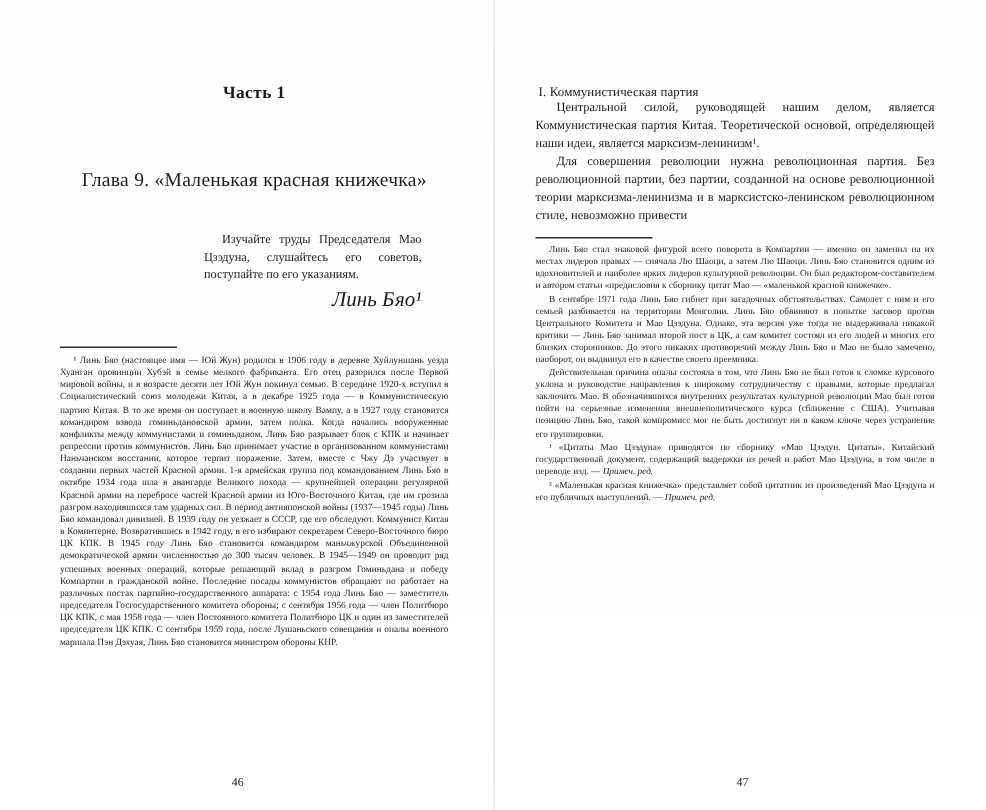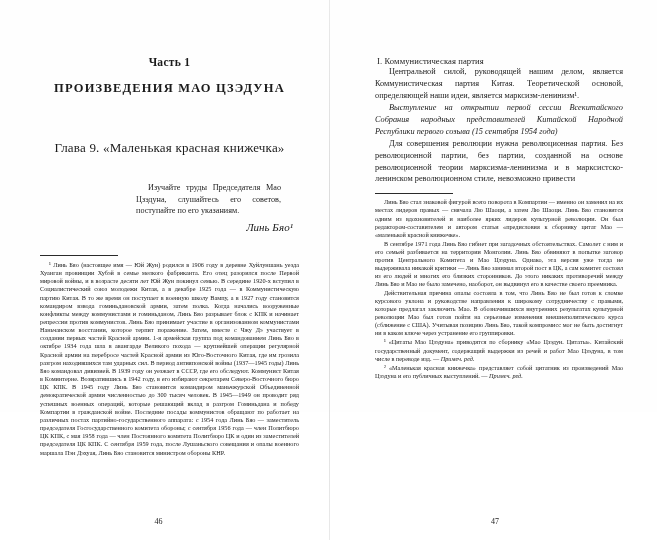--- a/index.html
+++ b/index.html
@@ -25,21 +25,21 @@
     position: relative;
     box-sizing: border-box;
     height: 540px;
   }
   .page-left {
     width: 329px;
     padding: 34px 30px 24px 40px;
   }
   .page-right {
     width: 328px;
-    padding: 34px 34px 24px 46px;
+    padding: 34px 34px 24px 28px;
     border-radius: 18px;
   }
   .gutter {
     position: absolute;
     left: 329px;
     top: 0;
     width: 1px;
     height: 540px;
     background: linear-gradient(to bottom, #e9e9e9, #d8d8d8, #e9e9e9);
   }
@@ -66,22 +66,22 @@
   }
   .epigraph {
     margin: 26px 18px 0 96px;
     font-size: 8.2px;
     line-height: 1.42;
     text-align: justify;
     text-indent: 12px;
     font-family: Liberation Serif, serif;
   }
   .epigraph-sign {
-    margin: 4px 6px 0 96px;
-    font-size: 11px;
+    margin: 4px 18px 0 96px;
+    font-size: 14px;
     text-align: right;
     font-style: italic;
   }
   .footnote-rule {
     width: 78px;
     height: 1px;
     background: #2a2a2a;
     margin: 22px 0 5px 0;
   }
   .footnote {
@@ -135,36 +135,34 @@
   .folio-left { left: -6px; }
   .folio-right { left: 2px; }
 </style>
 </head>
 <body>
 
 <div class="spread">
 
   <div class="page page-left">
     <div class="part-label">Часть 1</div>
-    <div class="part-title">ПРОИЗВЕДЕНИЯ МАО ЦЗЭДУНА</div>
     <div class="chapter-title">Глава 9. «Маленькая красная книжечка»</div>
     <div class="epigraph">Изучайте труды Председателя Мао Цзэдуна, слушайтесь его советов, поступайте по его указаниям.</div>
     <div class="epigraph-sign">Линь Бяо¹</div>
     <div class="footnote-rule"></div>
     <div class="footnote">¹ Линь Бяо (настоящее имя — Юй Жун) родился в 1906 году в деревне Хуйлуншань уезда Хуанган провинции Хубэй в семье мелкого фабриканта. Его отец разорился после Первой мировой войны, и в возрасте десяти лет Юй Жун покинул семью. В середине 1920-х вступил в Социалистический союз молодежи Китая, а в декабре 1925 года — в Коммунистическую партию Китая. В то же время он поступает в военную школу Вампу, а в 1927 году становится командиром взвода гоминьдановской армии, затем полка. Когда начались вооруженные конфликты между коммунистами и гоминьданом, Линь Бяо разрывает блок с КПК и начинает репрессии против коммунистов. Линь Бяо принимает участие в организованном коммунистами Наньчанском восстании, которое терпит поражение. Затем, вместе с Чжу Дэ участвует в создании первых частей Красной армии. 1-я армейская группа под командованием Линь Бяо в октябре 1934 года шла в авангарде Великого похода — крупнейшей операции регулярной Красной армии на перебросе частей Красной армии из Юго-Восточного Китая, где им грозила разгром находившихся там ударных сил. В период антияпонской войны (1937—1945 годы) Линь Бяо командовал дивизией. В 1939 году он уезжает в СССР, где его обследуют. Коммунист Китая в Коминтерне. Возвратившись в 1942 году, в его избирают секретарем Северо-Восточного бюро ЦК КПК. В 1945 году Линь Бяо становится командиром маньчжурской Объединенной демократической армии численностью до 300 тысяч человек. В 1945—1949 он проводит ряд успешных военных операций, которые решающий вклад в разгром Гоминьдана и победу Компартии в гражданской войне. Последние посады коммунистов обращают по работает на различных постах партийно-государственного аппарата: с 1954 года Линь Бяо — заместитель председателя Госгосударственного комитета обороны; с сентября 1956 года — член Политбюро ЦК КПК, с мая 1958 года — член Постоянного комитета Политбюро ЦК и один из заместителей председателя ЦК КПК. С сентября 1959 года, после Лушаньского совещания и опалы военного маршала Пэн Дэхуая, Линь Бяо становится министром обороны КНР.</div>
     <div class="folio folio-left">46</div>
   </div>
 
   <div class="gutter"></div>
 
   <div class="page page-right">
     <div class="running-head">I. Коммунистическая партия</div>
 
     <div class="body-p">Центральной силой, руководящей нашим делом, является Коммунистическая партия Китая. Теоретической основой, определяющей наши идеи, является марксизм-ленинизм¹.</div>
-    <div class="body-p italic">Выступление на открытии первой сессии Всекитайского Собрания народных представителей Китайской Народной Республики первого созыва (15 сентября 1954 года)</div>
     <div class="body-p">Для совершения революции нужна революционная партия. Без революционной партии, без партии, созданной на основе революционной теории марксизма-ленинизма и в марксистско-ленинском революционном стиле, невозможно привести</div>
 
     <div class="right-footnotes">
       <div class="footnote-rule"></div>
       <div class="fn-small">Линь Бяо стал знаковой фигурой всего поворота в Компартии — именно он заменил на их местах лидеров правых — снячала Лю Шаоци, а затем Лю Шаоци. Линь Бяо становится одним из вдохновителей и наиболее ярких лидеров культурной революции. Он был редактором-составителем и автором статьи «предисловия к сборнику цитат Мао — «маленькой красной книжечке».</div>
       <div class="fn-small">В сентябре 1971 года Линь Бяо гибнет при загадочных обстоятельствах. Самолет с ним и его семьей разбивается на территории Монголии. Линь Бяо обвиняют в попытке заговор против Центрального Комитета и Мао Цзэдуна. Однако, эта версия уже тогда не выдерживала никакой критики — Линь Бяо занимал второй пост в ЦК, а сам комитет состоял из его людей и многих его близких сторонников. До этого никаких противоречий между Линь Бяо и Мао не было замечено, наоборот, он выдвинул его в качестве своего преемника.</div>
       <div class="fn-small">Действительная причина опалы состояла в том, что Линь Бяо не был готов к сломке курсового уклона и руководстве направления к широкому сотрудничеству с правыми, которые предлагал заключить Мао. В обозначившихся внутренних результатах культурной революции Мао был готов пойти на серьезные изменения внешнеполитического курса (сближение с США). Учитывая позицию Линь Бяо, такой компромисс мог не быть достигнут ни в каком ключе через устранение его группировки.</div>
       <div class="fn-small">¹ «Цитаты Мао Цзэдуна» приводятся по сборнику «Мао Цзэдун. Цитаты». Китайский государственный документ, содержащий выдержки из речей и работ Мао Цзэдуна, в том числе в переводе изд. — <i>Примеч. ред.</i></div>
       <div class="fn-small">² «Маленькая красная книжечка» представляет собой цитатник из произведений Мао Цзэдуна и его публичных выступлений. — <i>Примеч. ред.</i></div>
     </div>

